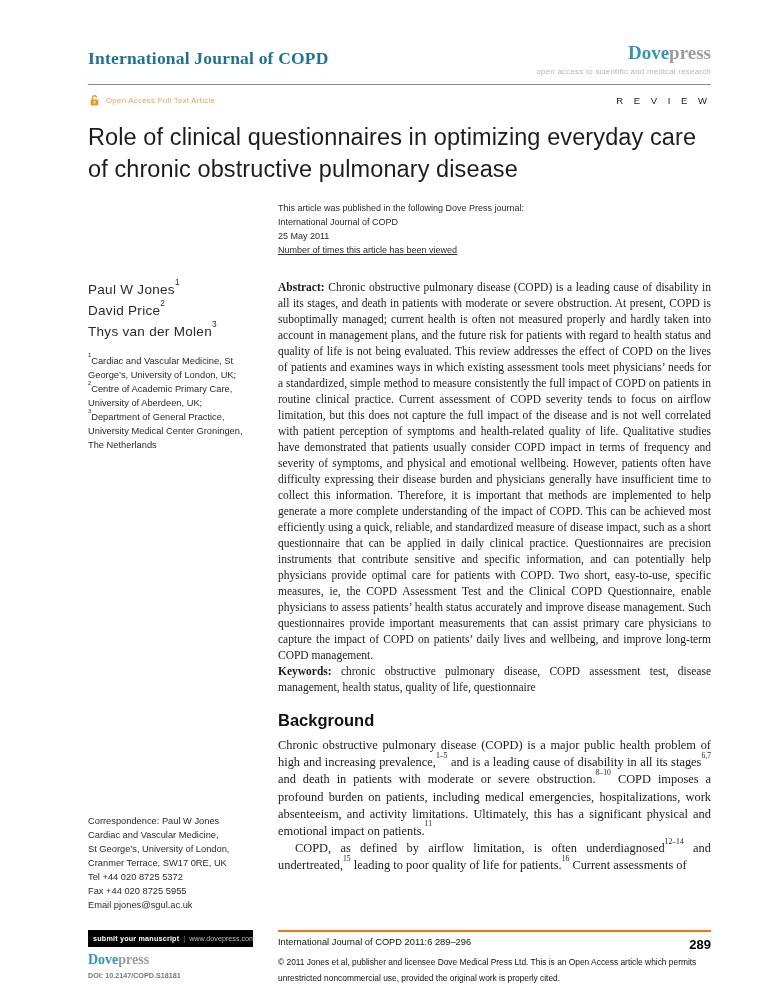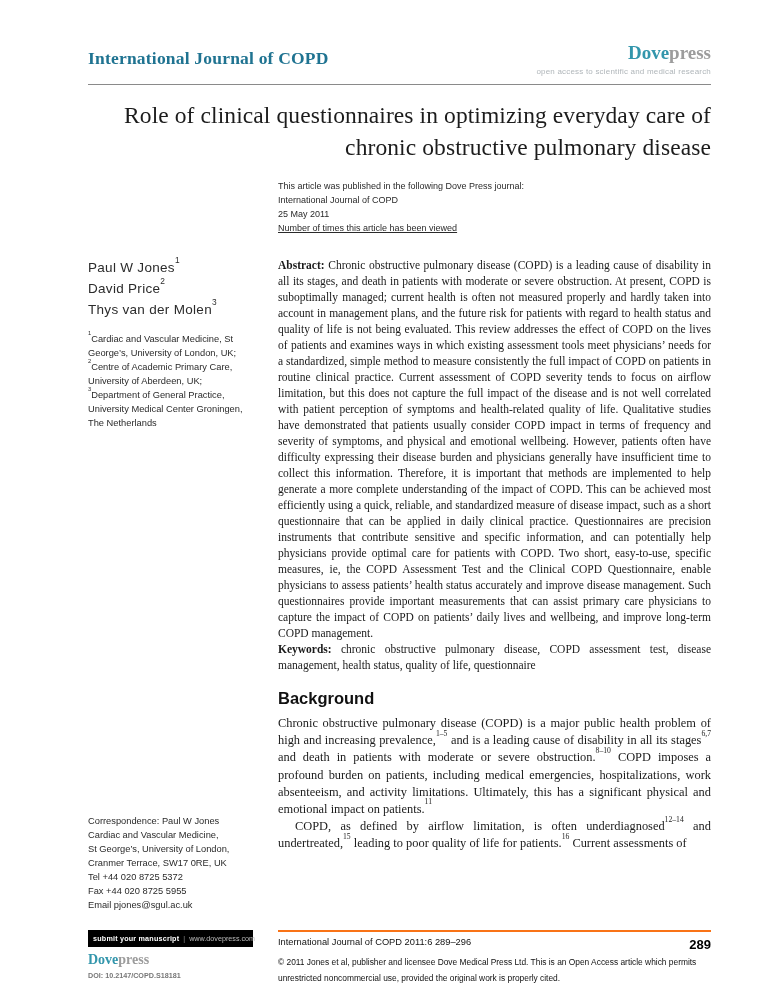--- a/index.html
+++ b/index.html
@@ -32,28 +32,27 @@
   .brand .press { color: #9c9c9c; }
   .tagline { font-size: 8px; color: #b0b6ba; margin-top: 3px; letter-spacing: 0.2px; }
 
   .header-rule { border-bottom: 1px solid #8a8a8a; margin-top: 8px; }
 
   .meta-row { display: flex; justify-content: space-between; align-items: center; margin-top: 9px; }
   .oa { display: flex; align-items: center; gap: 5px; font-size: 7.8px; color: #ef9c58; letter-spacing: 0.3px; }
   .review { font-size: 9.5px; letter-spacing: 4px; color: #1a1a1a; font-weight: 500; }
 
   h1.title {
-    font-family: Liberation Serif, serif;
+    font-family: Liberation Sans, sans-serif;
     font-weight: 400;
     font-size: 23.5px;
     line-height: 32px;
     color: #1c1c1c;
     margin: 14px 0 0 0;
     letter-spacing: 0.1px;
-    text-align: right;
   }
 
   
   .pub-info { margin: 16px 0 0 190px; font-size: 9px; line-height: 14px; color: #2a2a2a; }
   .viewed-link { text-decoration: underline; cursor: pointer; }
 
   
   .columns { display: flex; gap: 25px; margin-top: 22px; }
   .col-left { width: 165px; flex: 0 0 165px; }
   .col-right { flex: 1; min-width: 0; }
@@ -143,20 +142,32 @@
     <div class="brand-block">
       <div class="brand">
         <span class="dove">Dove</span><span class="press">press</span>
       </div>
       <div class="tagline">open access to scientific and medical research</div>
     </div>
   </div>
 
   <div class="header-rule"></div>
 
+  <div class="meta-row">
+    <div class="oa">
+      <svg width="13" height="13" viewBox="0 0 24 24">
+        <path d="M12 2a5 5 0 0 0-5 5v4h2.4V7a2.6 2.6 0 0 1 5.2 0h2.4a5 5 0 0 0-5-5z" fill="#f6921e"></path>
+        <rect x="5" y="10" width="14" height="11" rx="2.2" fill="#f6921e"></rect>
+        <circle cx="12" cy="14.5" r="1.8" fill="#fff"></circle>
+        <rect x="11.2" y="15" width="1.6" height="3.4" fill="#fff"></rect>
+      </svg>
+      <span>Open Access Full Text Article</span>
+    </div>
+    <div class="review">R E V I E W</div>
+  </div>
 
   <h1 class="title">Role of clinical questionnaires in optimizing everyday care of chronic obstructive pulmonary disease</h1>
 
   <div class="pub-info">
     <div>This article was published in the following Dove Press journal:</div>
     <div>International Journal of COPD</div>
     <div>25 May 2011</div>
     <div class="viewed-link">Number of times this article has been viewed</div>
   </div>
 

